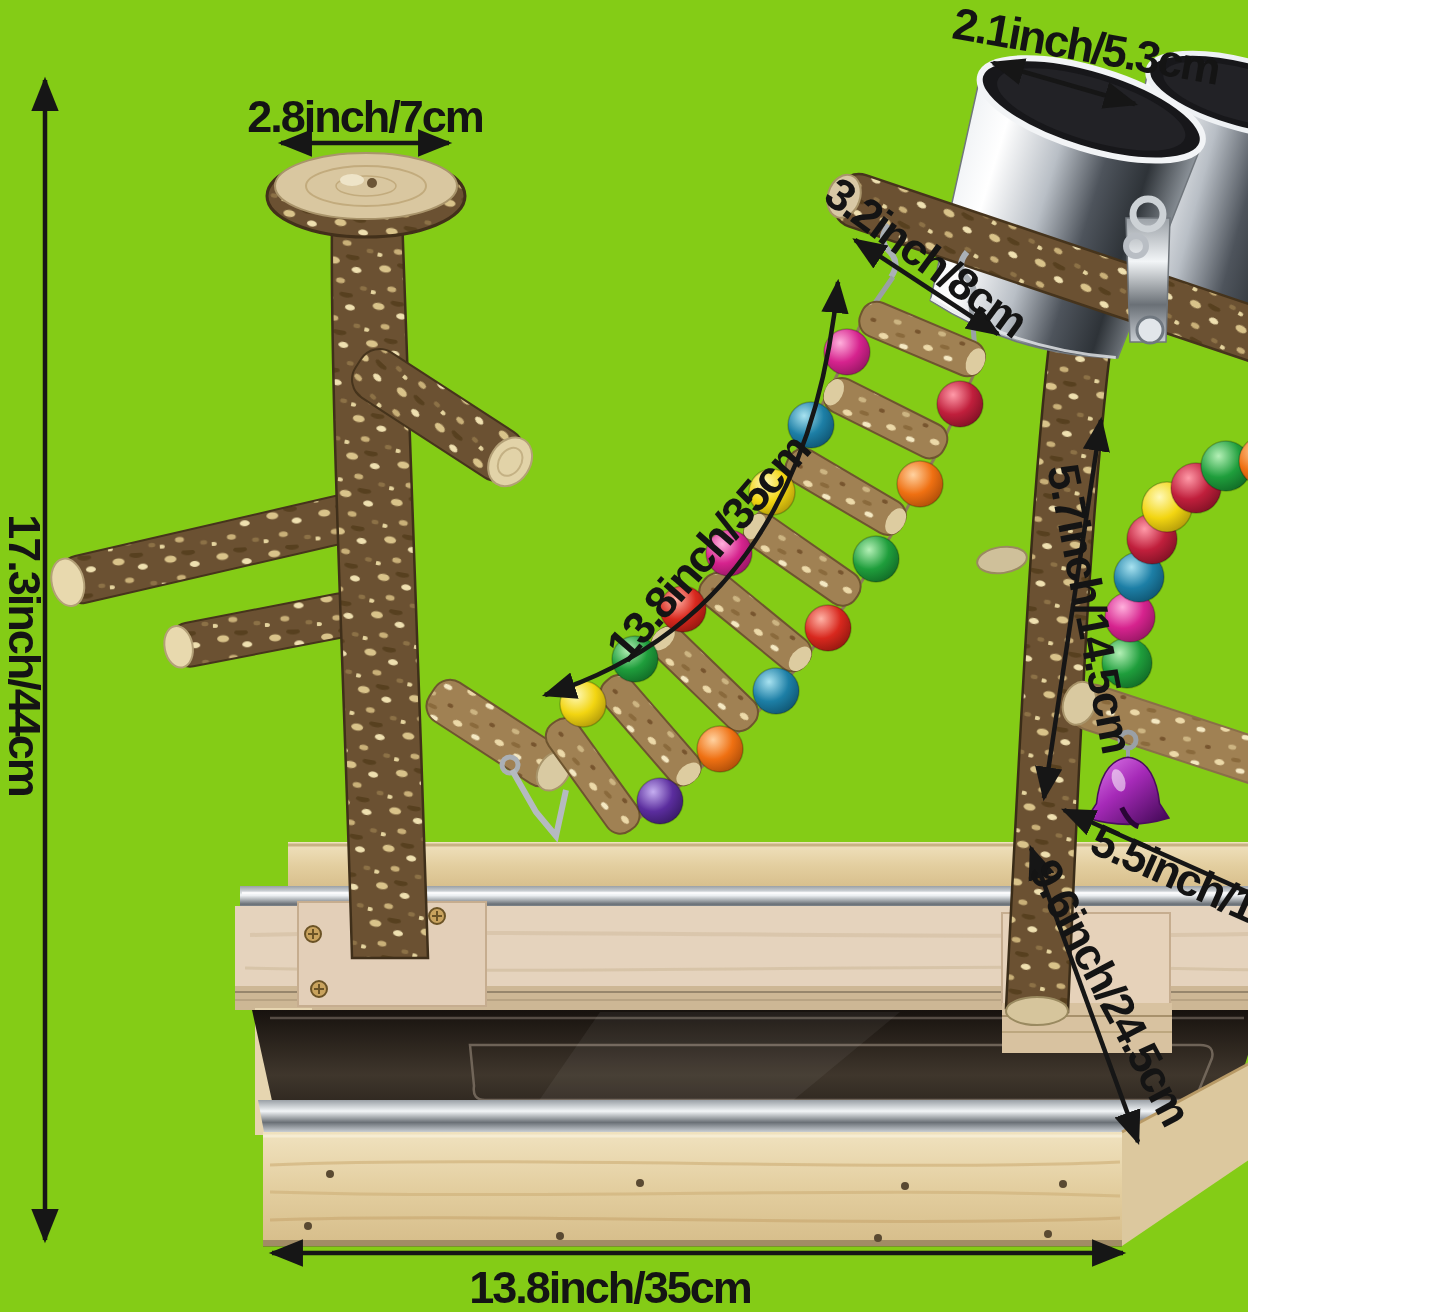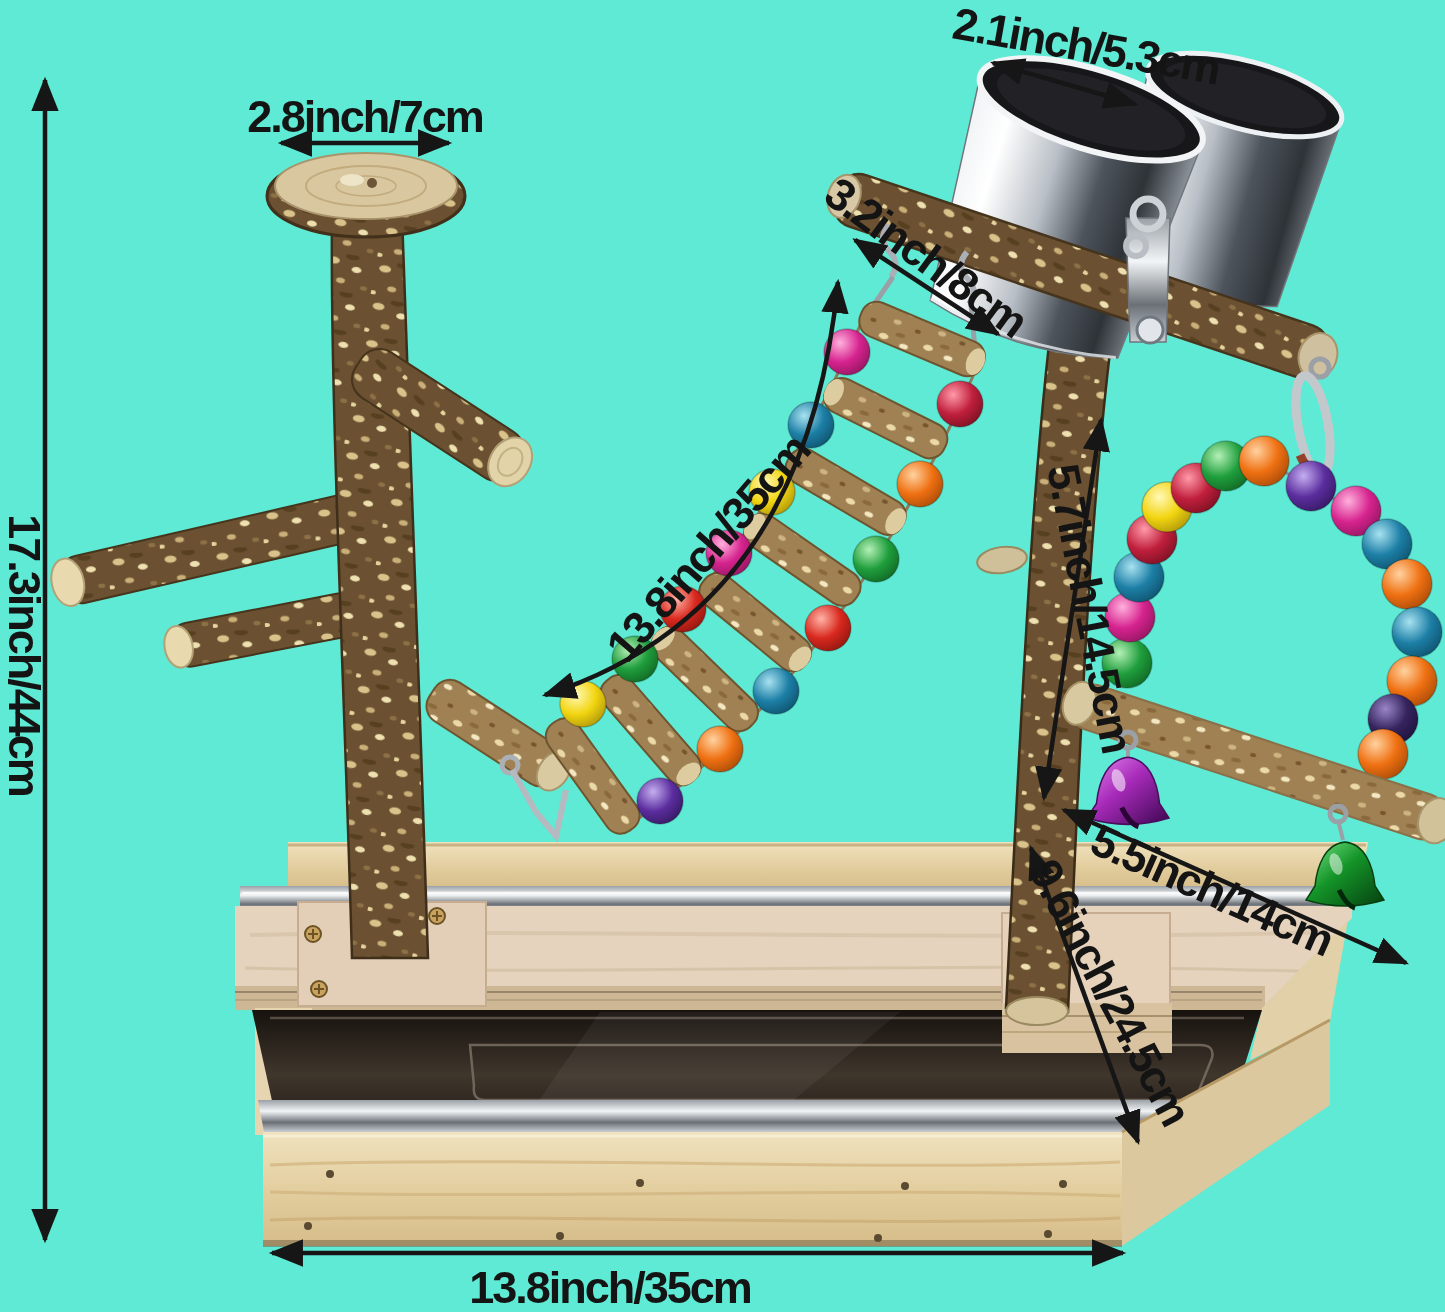--- a/index.html
+++ b/index.html
@@ -1,16 +1,16 @@
 <!DOCTYPE html>
 <html><head>
 <meta charset="utf-8">
 <style>
   html,body{margin:0;padding:0;background:#fff;}
-  .scene{position:relative;width:1445px;height:1312px;background:#5eead4;overflow:hidden;
+  .scene{position:relative;width:1248px;height:1312px;background:#84cc16;overflow:hidden;
          font-family:"Liberation Sans",sans-serif;}
   .scene svg{position:absolute;left:0;top:0;}
   .dim{position:absolute;transform:translate(-50%,-50%) rotate(var(--r,0deg));
        font-weight:bold;font-size:45px;line-height:1;letter-spacing:-2px;
        color:#141414;white-space:nowrap;}
 </style>
 </head>
 <body>
 
 <div class="scene">

